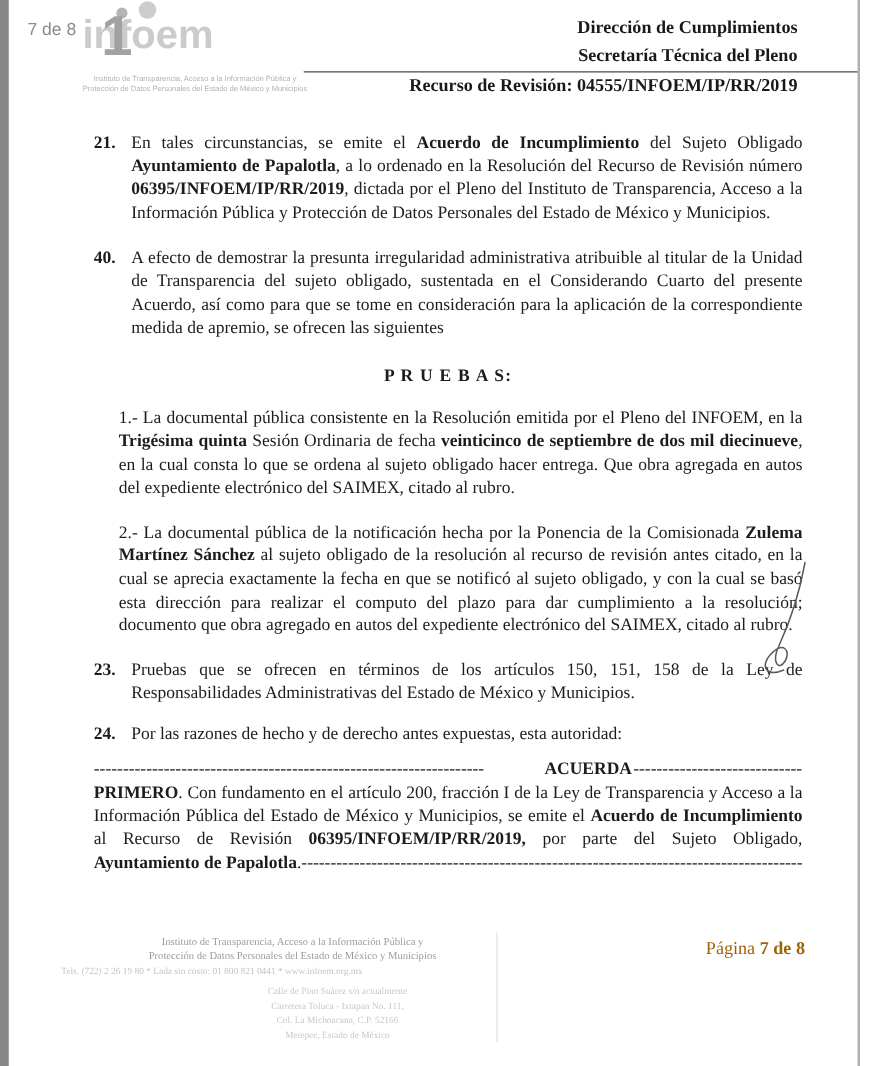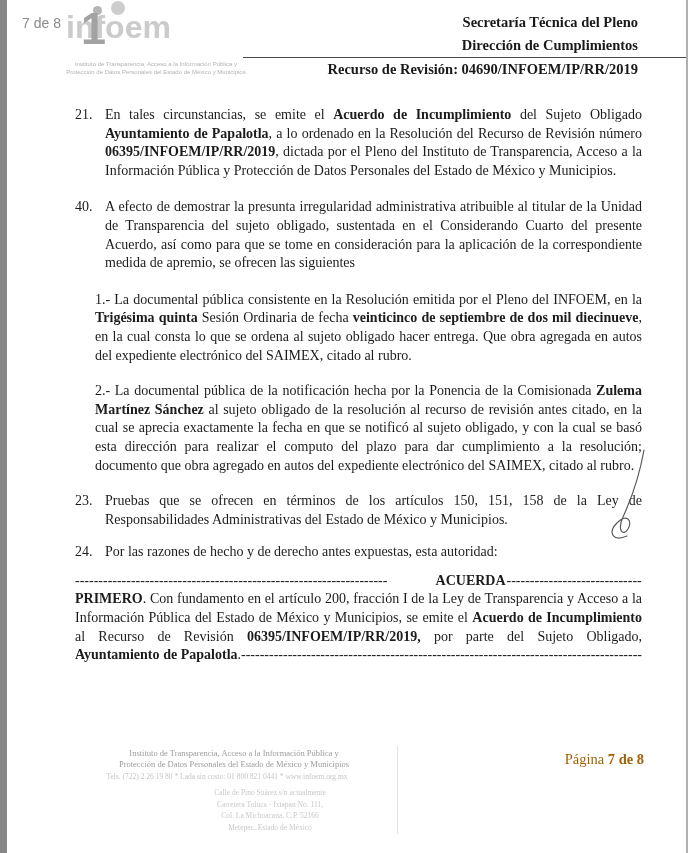--- a/index.html
+++ b/index.html
@@ -24,38 +24,38 @@
   .logo-tagline{position:absolute;left:0;top:60px;width:180px;text-align:center;
     font-family:"Liberation Sans",sans-serif;font-size:6px;color:#b2b2b2;line-height:1.4;}
 
   .header-dept{position:absolute;top:11px;right:62px;text-align:right;font-weight:bold;
     font-size:14.5px;line-height:1.6;color:#191919;}
   .case-rule{position:absolute;top:57px;left:243px;width:443px;border-top:1.5px solid #4a4a4a;}
   .case-ref{position:absolute;top:61px;right:62px;font-weight:bold;font-size:14.5px;color:#191919;}
 
   .doc-body{position:absolute;left:75px;top:106px;width:567px;font-size:14px;line-height:18.6px;}
   .para{display:flex;margin-bottom:18px;}
-  .para-num{width:30px;flex:none;font-weight:normal;}
+  .para-num{width:30px;flex:none;font-weight:bold;}
   .para-text{flex:1;text-align:justify;}
   .heading-pruebas{text-align:center;font-weight:bold;margin:20px 0 15px;letter-spacing:1px;}
   .proof{margin-left:20px;margin-bottom:17px;text-align:justify;}
   .mb14{margin-bottom:14px;}
   .mb10{margin-bottom:10px;}
   .acuerda-line{display:flex;white-space:nowrap;}
   .acuerda-dashes{overflow:hidden;white-space:nowrap;}
   .acuerda-dashes.left{flex:2.3;}
   .acuerda-dashes.right{flex:1;}
   .acuerda-label{font-weight:bold;flex:none;padding:0 1px;margin-left:48px;}
   .primero{text-align:justify;overflow:hidden;max-height:76px;}
 
   .signature{position:absolute;left:599px;top:447px;width:56px;height:96px;}
 
   .footer-inst{position:absolute;left:78px;top:748px;width:312px;text-align:center;
     font-size:8.5px;color:#9c9c9c;line-height:1.35;}
-  .footer-tels{position:absolute;left:62px;top:772px;width:330px;text-align:center;
+  .footer-tels{position:absolute;left:49px;top:772px;width:330px;text-align:left;
     font-size:7.5px;color:#c5c5c5;}
   .footer-address{position:absolute;left:150px;top:787px;width:240px;text-align:center;
     font-size:7.5px;color:#c8c8c8;line-height:1.55;}
   .footer-divider{position:absolute;left:397px;top:746px;height:88px;border-left:1px solid #e3e3e3;}
   .footer-page{position:absolute;right:56px;top:751px;font-size:14.5px;color:#a16207;}
 
   b{font-weight:bold;}
 </style>
 </head>
 <body>
@@ -70,39 +70,40 @@
   <div class="logo-dot-big"></div>
   <div class="logo-word">infoem</div>
   <div class="logo-digit">1</div>
   <div class="logo-tagline">
     <div>Instituto de Transparencia, Acceso a la Información Pública y</div>
     <div>Protección de Datos Personales del Estado de México y Municipios</div>
   </div>
 </div>
 
 <div class="header-dept">
+  <div>Dirección de Cumplimientos</div>
   <div>Secretaría Técnica del Pleno</div>
-  <div>Dirección de Cumplimientos</div>
 </div>
 
 <div class="case-rule"></div>
-<div class="case-ref">Recurso de Revisión: 04690/INFOEM/IP/RR/2019</div>
+<div class="case-ref">Recurso de Revisión: 04555/INFOEM/IP/RR/2019</div>
 
 <div class="doc-body">
 
   <div class="para">
     <div class="para-num">21.</div>
     <div class="para-text"><span>En tales circunstancias, se emite el </span><b>Acuerdo de Incumplimiento</b><span> del Sujeto Obligado </span><b>Ayuntamiento de Papalotla</b><span>, a lo ordenado en la Resolución del Recurso de Revisión número </span><b>06395/INFOEM/IP/RR/2019</b><span>, dictada por el Pleno del Instituto de Transparencia, Acceso a la Información Pública y Protección de Datos Personales del Estado de México y Municipios.</span></div>
   </div>
 
   <div class="para">
     <div class="para-num">40.</div>
     <div class="para-text"><span>A efecto de demostrar la presunta irregularidad administrativa atribuible al titular de la Unidad de Transparencia del sujeto obligado, sustentada en el Considerando Cuarto del presente Acuerdo, así como para que se tome en consideración para la aplicación de la correspondiente medida de apremio, se ofrecen las siguientes</span></div>
   </div>
 
+  <div class="heading-pruebas">P R U E B A S:</div>
 
   <div class="proof"><span>1.- La documental pública consistente en la Resolución emitida por el Pleno del INFOEM, en la </span><b>Trigésima quinta</b><span> Sesión Ordinaria de fecha </span><b>veinticinco de septiembre de dos mil diecinueve</b><span>, en la cual consta lo que se ordena al sujeto obligado hacer entrega. Que obra agregada en autos del expediente electrónico del SAIMEX, citado al rubro.</span></div>
 
   <div class="proof"><span>2.- La documental pública de la notificación hecha por la Ponencia de la Comisionada </span><b>Zulema Martínez Sánchez</b><span> al sujeto obligado de la resolución al recurso de revisión antes citado, en la cual se aprecia exactamente la fecha en que se notificó al sujeto obligado, y con la cual se basó esta dirección para realizar el computo del plazo para dar cumplimiento a la resolución; documento que obra agregado en autos del expediente electrónico del SAIMEX, citado al rubro.</span></div>
 
   <div class="para mb14">
     <div class="para-num">23.</div>
     <div class="para-text"><span>Pruebas que se ofrecen en términos de los artículos 150, 151, 158 de la Ley de Responsabilidades Administrativas del Estado de México y Municipios.</span></div>
   </div>
 

